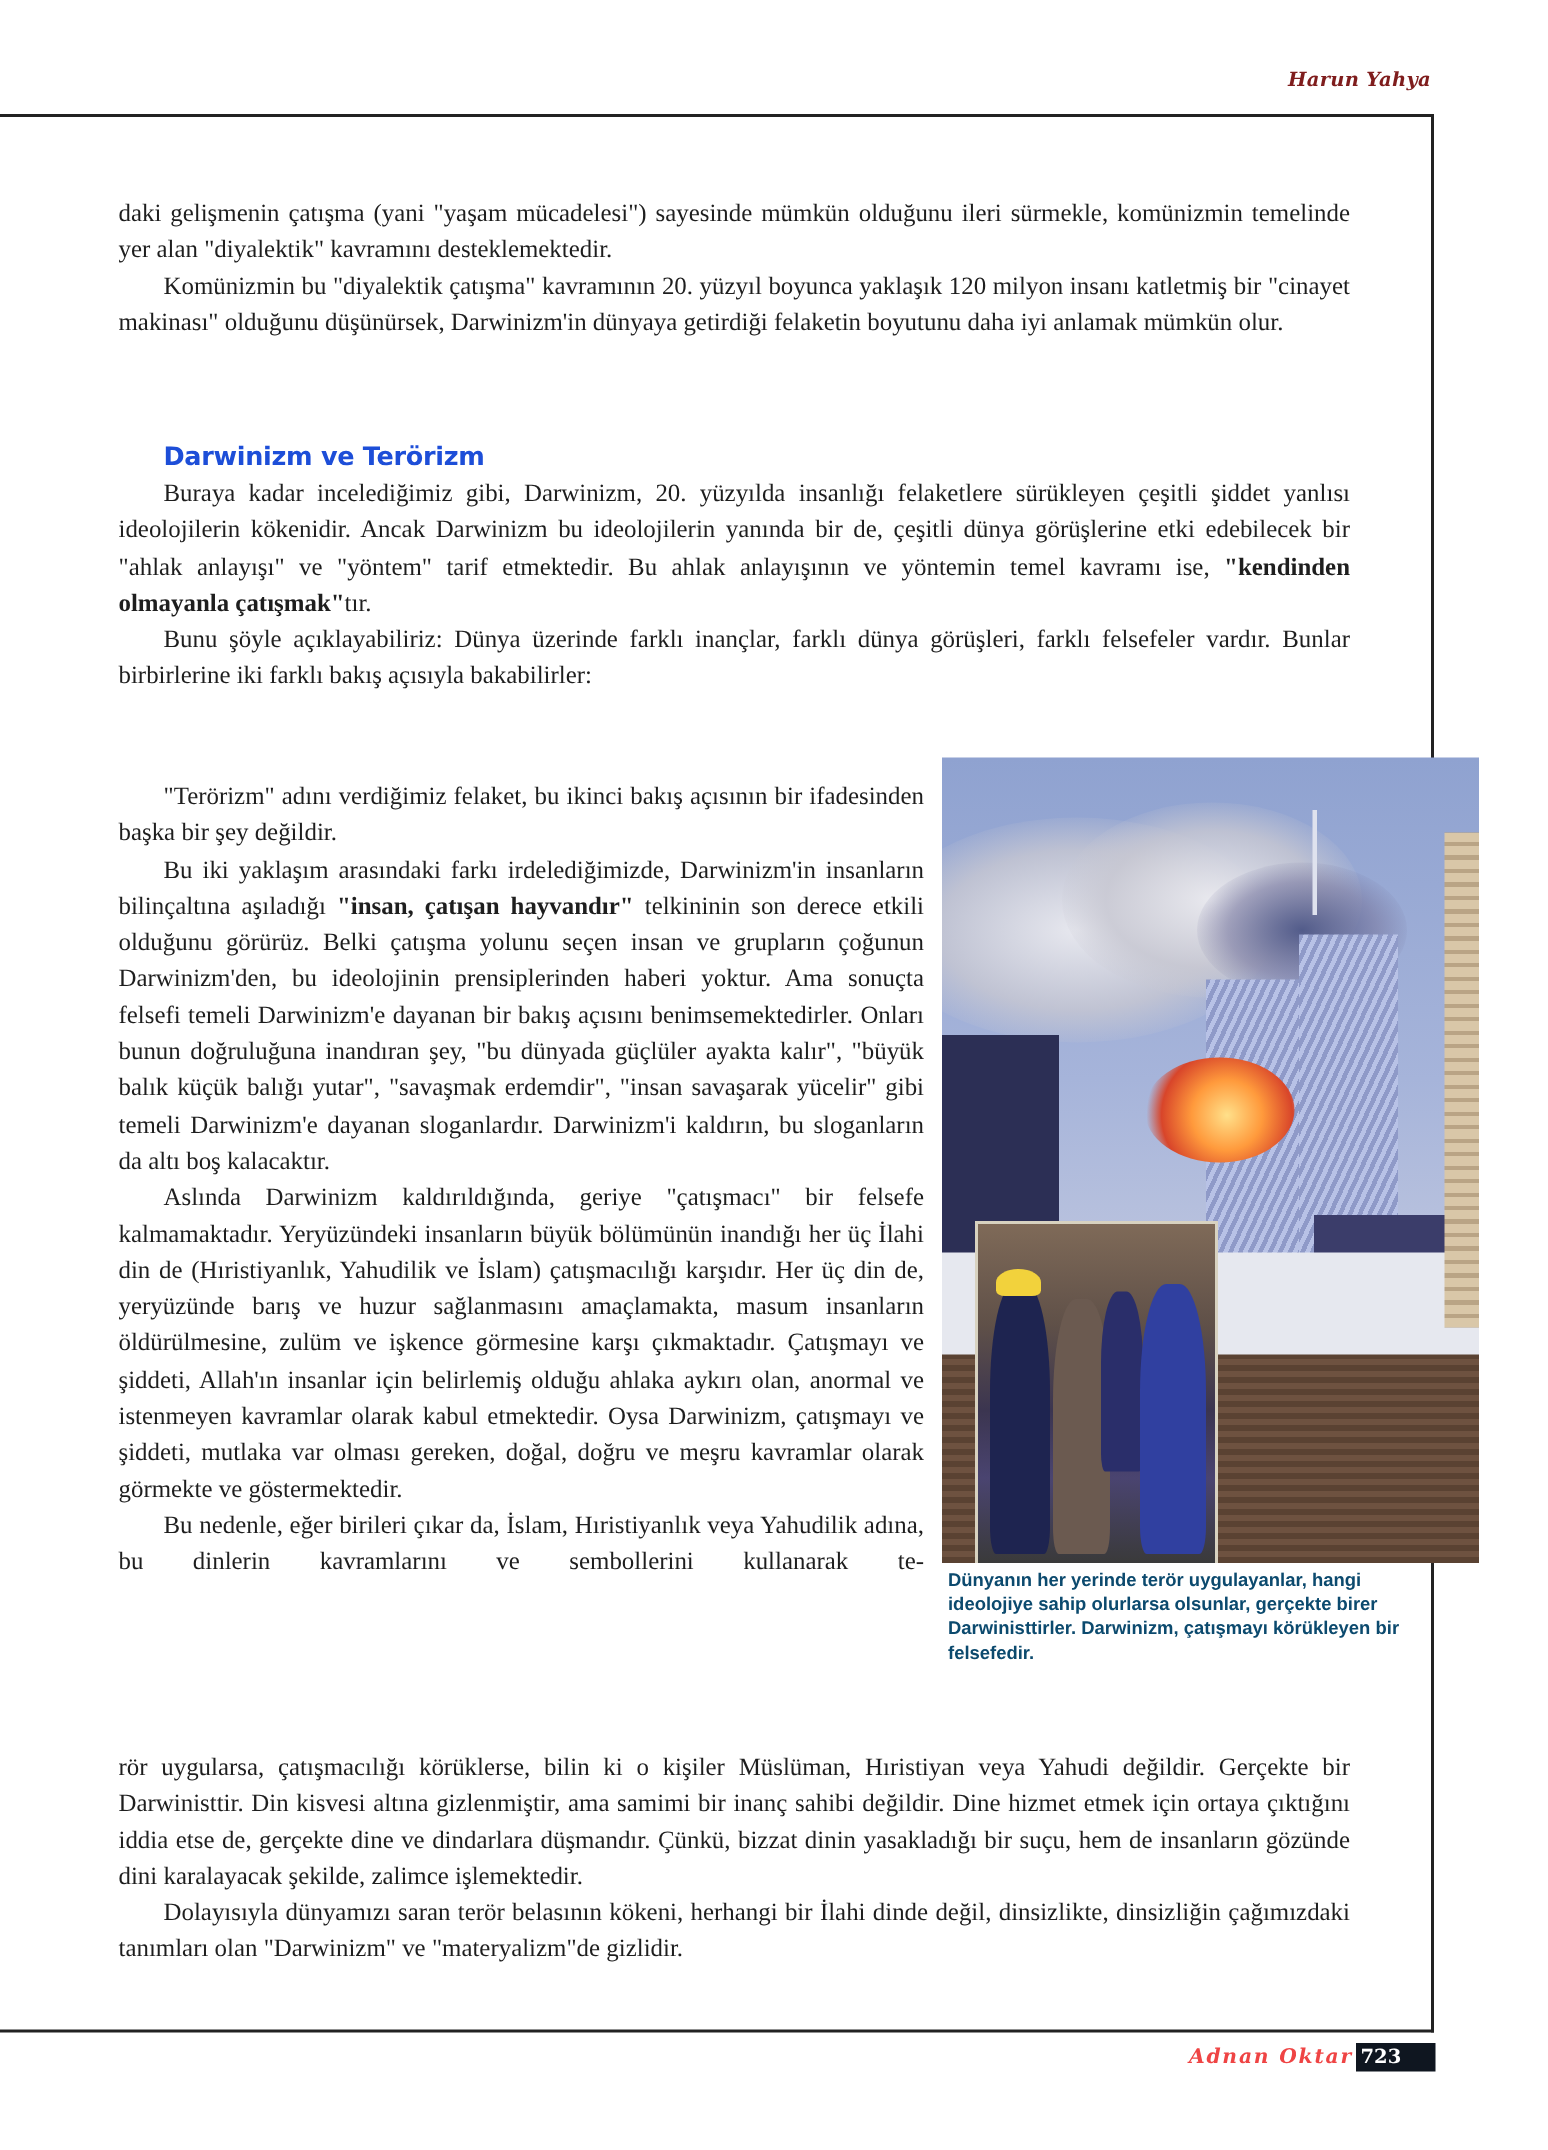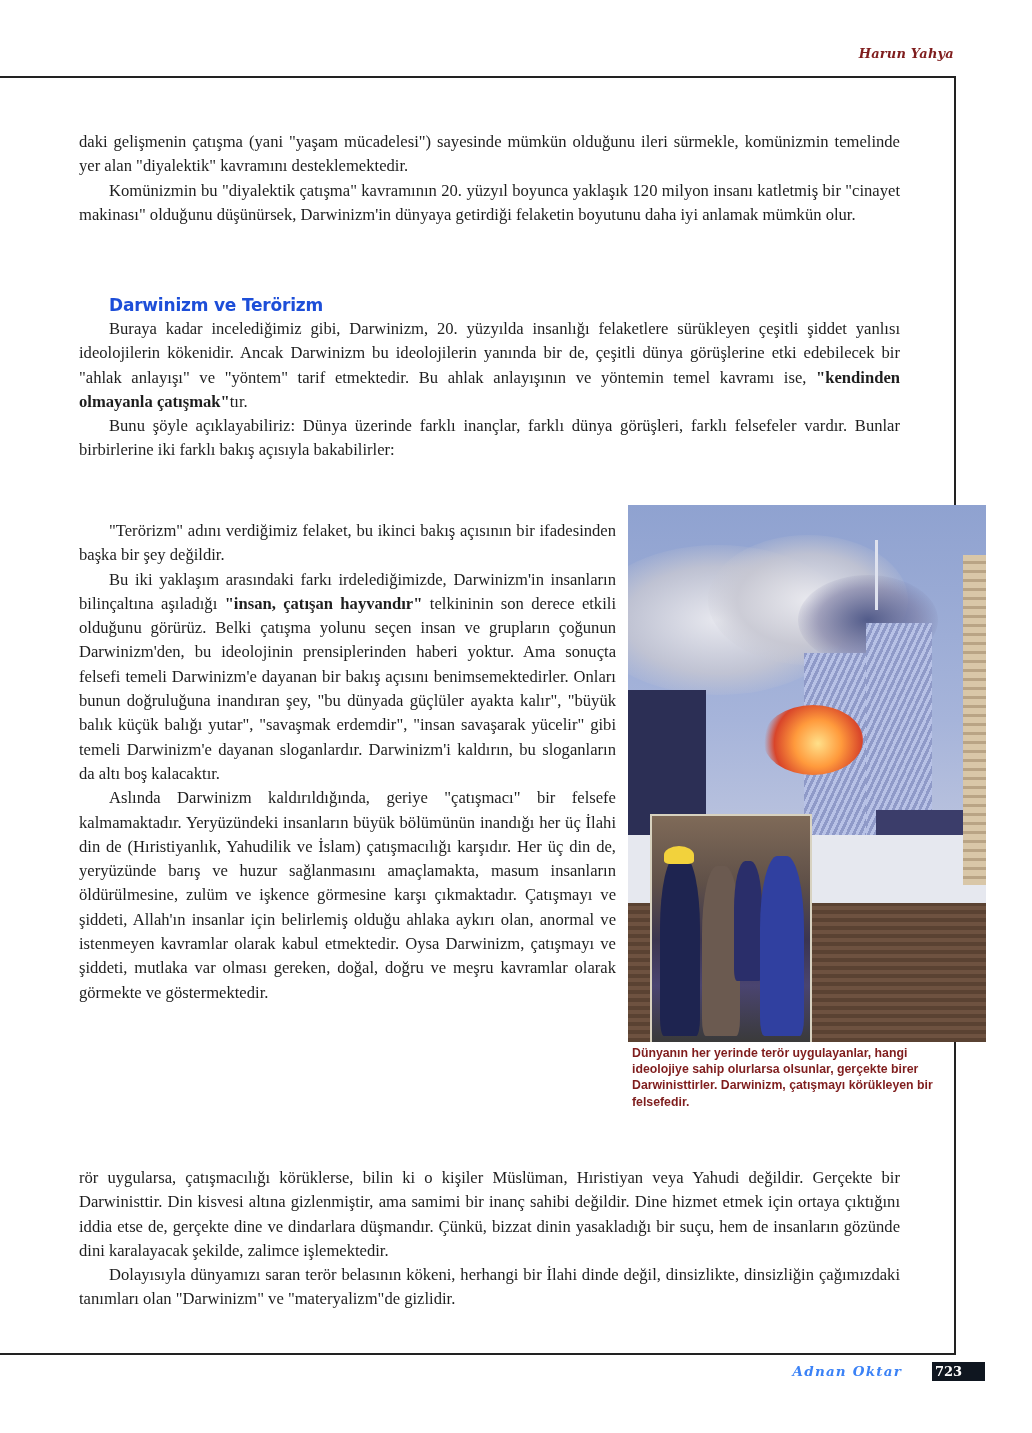--- a/index.html
+++ b/index.html
@@ -51,33 +51,33 @@
     position: absolute; left: 22px; top: 309px; width: 158px; height: 226px;
     border: 2px solid #d8d2c0; overflow: hidden;
     background: linear-gradient(180deg, #7f6a58 0%, #5f5048 30%, #3b3550 55%, #4a4470 75%, #3a3a3a 100%);
   }
   .photo .figure { position: absolute; border-radius: 40% 40% 10% 10%; }
   .photo .antenna { position: absolute; left: 247px; top: 35px; width: 3px; height: 70px; background: #dfe2ee; }
 
   .caption {
     position: absolute; left: 632px; top: 1045px; width: 322px;
     font-family: "Liberation Sans", sans-serif; font-weight: bold; font-size: 12.3px; line-height: 16.2px;
-    color: #7f1d1d;
+    color: #0c4a6e;
   }
 
   .footer-author {
     position: absolute; top: 1363px; right: 130px;
     font-family: "DejaVu Serif", serif; font-style: italic; font-weight: bold; font-size: 13.5px;
-    color: #3b82f6; letter-spacing: 1.2px;
+    color: #ef4444; letter-spacing: 1.2px;
   }
   .page-number {
     position: absolute; top: 1362px; left: 904px; width: 53px; height: 19px;
     background: #0f1620; color: #fff;
     font-family: "DejaVu Serif", serif; font-weight: bold; font-size: 13px; line-height: 19px;
-    padding-left: 3px; box-sizing: border-box; margin-left: 28px;
+    padding-left: 3px; box-sizing: border-box;
   }
 </style>
 </head>
 <body>
 
 <div class="running-head">Harun Yahya</div>
 
 <div class="frame-top"></div>
 <div class="frame-right"></div>
 <div class="frame-bottom"></div>
@@ -91,20 +91,21 @@
 
 <div class="block full body-text" style="top:317px;">
   <p class="p"><span>Buraya kadar incelediğimiz gibi, Darwinizm, 20. yüzyılda insanlığı felaketlere sürükleyen çeşitli şiddet yanlısı ideolojilerin kökenidir. Ancak Darwinizm bu ideolojilerin yanında bir de, çeşitli dünya görüşlerine etki edebilecek bir "ahlak anlayışı" ve "yöntem" tarif etmektedir. Bu ahlak anlayışının ve yöntemin temel kavramı ise, </span><b>"kendinden olmayanla çatışmak"</b><span>tır.</span></p>
   <p class="p">Bunu şöyle açıklayabiliriz: Dünya üzerinde farklı inançlar, farklı dünya görüşleri, farklı felsefeler vardır. Bunlar birbirlerine iki farklı bakış açısıyla bakabilirler:</p>
 </div>
 
 <div class="block narrow body-text" style="top:519px;">
   <p class="p">"Terörizm" adını verdiğimiz felaket, bu ikinci bakış açısının bir ifadesinden başka bir şey değildir.</p>
   <p class="p"><span>Bu iki yaklaşım arasındaki farkı irdelediğimizde, Darwinizm'in insanların bilinçaltına aşıladığı </span><b>"insan, çatışan hayvandır"</b><span> telkininin son derece etkili olduğunu görürüz. Belki çatışma yolunu seçen insan ve grupların çoğunun Darwinizm'den, bu ideolojinin prensiplerinden haberi yoktur. Ama sonuçta felsefi temeli Darwinizm'e dayanan bir bakış açısını benimsemektedirler. Onları bunun doğruluğuna inandıran şey, "bu dünyada güçlüler ayakta kalır", "büyük balık küçük balığı yutar", "savaşmak erdemdir", "insan savaşarak yücelir" gibi temeli Darwinizm'e dayanan sloganlardır. Darwinizm'i kaldırın, bu sloganların da altı boş kalacaktır.</span></p>
   <p class="p">Aslında Darwinizm kaldırıldığında, geriye "çatışmacı" bir felsefe kalmamaktadır. Yeryüzündeki insanların büyük bölümünün inandığı her üç İlahi din de (Hıristiyanlık, Yahudilik ve İslam) çatışmacılığı karşıdır. Her üç din de, yeryüzünde barış ve huzur sağlanmasını amaçlamakta, masum insanların öldürülmesine, zulüm ve işkence görmesine karşı çıkmaktadır. Çatışmayı ve şiddeti, Allah'ın insanlar için belirlemiş olduğu ahlaka aykırı olan, anormal ve istenmeyen kavramlar olarak kabul etmektedir. Oysa Darwinizm, çatışmayı ve şiddeti, mutlaka var olması gereken, doğal, doğru ve meşru kavramlar olarak görmekte ve göstermektedir.</p>
+  <p class="p" style="text-align:justify; text-align-last:justify;">Bu nedenle, eğer birileri çıkar da, İslam, Hıristiyanlık veya Yahudilik adına, bu dinlerin kavramlarını ve sembollerini kullanarak te-</p>
 </div>
 
 <div class="block full body-text" style="top:1166px;">
   <p class="p noindent">rör uygularsa, çatışmacılığı körüklerse, bilin ki o kişiler Müslüman, Hıristiyan veya Yahudi değildir. Gerçekte bir Darwinisttir. Din kisvesi altına gizlenmiştir, ama samimi bir inanç sahibi değildir. Dine hizmet etmek için ortaya çıktığını iddia etse de, gerçekte dine ve dindarlara düşmandır. Çünkü, bizzat dinin yasakladığı bir suçu, hem de insanların gözünde dini karalayacak şekilde, zalimce işlemektedir.</p>
   <p class="p">Dolayısıyla dünyamızı saran terör belasının kökeni, herhangi bir İlahi dinde değil, dinsizlikte, dinsizliğin çağımızdaki tanımları olan "Darwinizm" ve "materyalizm"de gizlidir.</p>
 </div>
 
 <div class="photo">
   <div class="smoke" style="left:-40px; top:40px; width:260px; height:150px;"></div>
   <div class="smoke" style="left:80px; top:30px; width:200px; height:130px;"></div>

